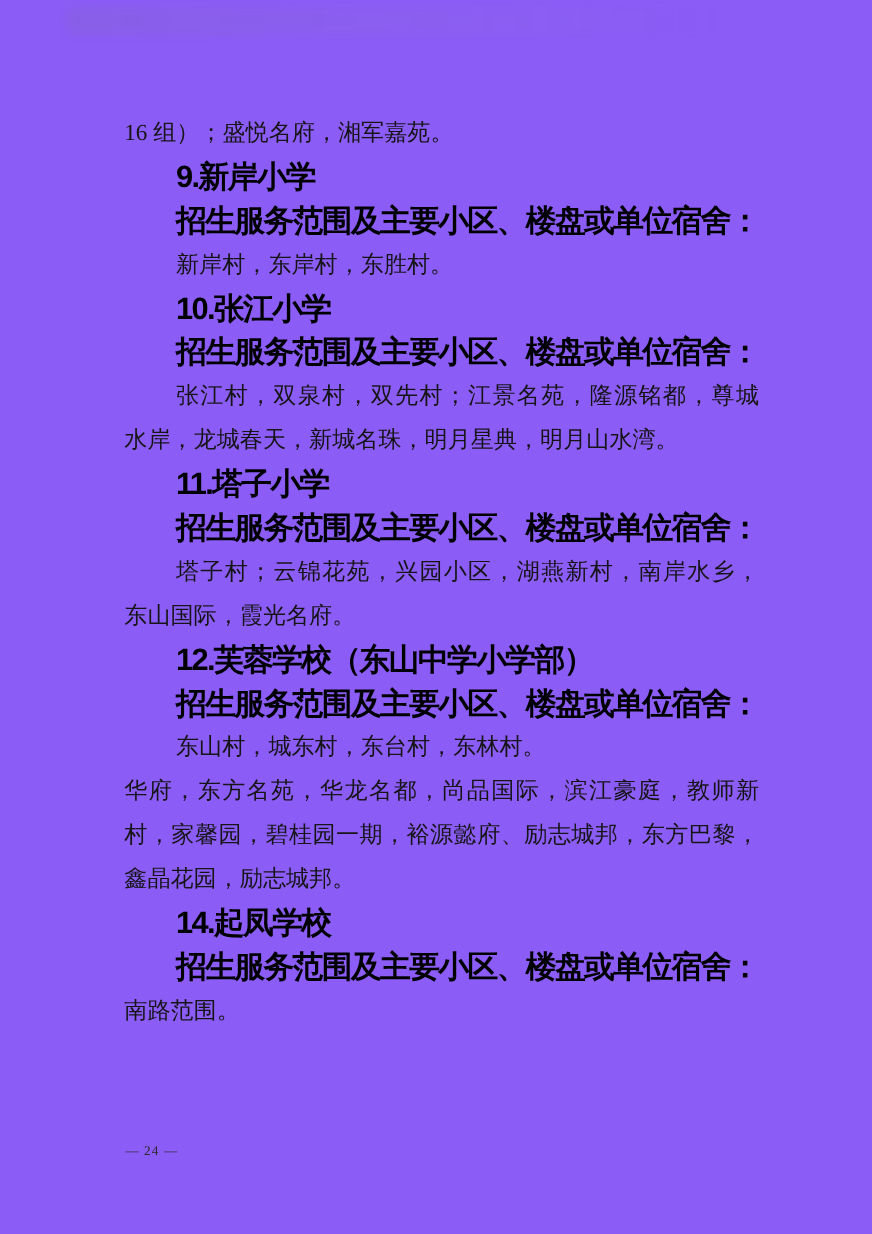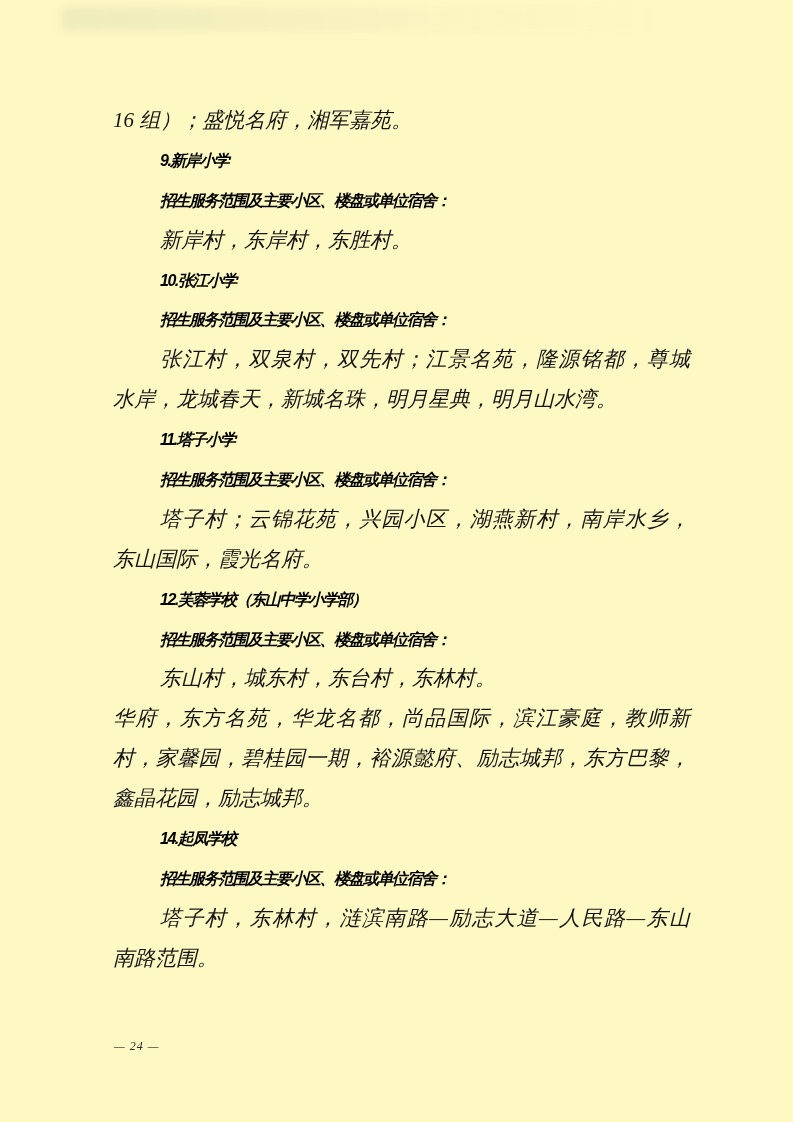--- a/index.html
+++ b/index.html
@@ -11,22 +11,21 @@
     height: 1122px;
     position: relative;
     background: #ffffff;
     overflow: hidden;
     font-family: "Liberation Serif", "DejaVu Serif", serif;
     color: #151515;
   }
   .page {
     position: absolute;
     inset: 0;
-    background: #fef9c3;
-    font-style: italic;
+    background: #8b5cf6;
   }
   .scan-artifact {
     position: absolute;
     left: 60px;
     top: 6px;
     width: 600px;
     height: 26px;
     background: linear-gradient(90deg, rgba(120,120,120,0.10), rgba(160,160,160,0.05) 60%, rgba(160,160,160,0));
     filter: blur(4px);
     border-radius: 10px;
@@ -46,21 +45,21 @@
   }
   .line.indent {
     padding-left: 47px;
   }
   .line.fill {
     text-align-last: justify;
   }
   .line.heading {
     font-family: "Liberation Sans", "DejaVu Sans", sans-serif;
     font-weight: 700;
-    font-size: 16px;
+    font-size: 28px;
     letter-spacing: -1.5px;
     color: #000000;
   }
   .footer {
     position: absolute;
     left: 114px;
     top: 1033px;
     font-size: 12px;
     line-height: 26px;
     letter-spacing: 1px;
@@ -87,17 +86,16 @@
       <div class="line body indent fill">塔子村；云锦花苑，兴园小区，湖燕新村，南岸水乡，</div>
       <div class="line body">东山国际，霞光名府。</div>
       <div class="line heading indent">12.芙蓉学校（东山中学小学部）</div>
       <div class="line heading indent">招生服务范围及主要小区、楼盘或单位宿舍：</div>
       <div class="line body indent">东山村，城东村，东台村，东林村。</div>
       <div class="line body fill">华府，东方名苑，华龙名都，尚品国际，滨江豪庭，教师新</div>
       <div class="line body fill">村，家馨园，碧桂园一期，裕源懿府、励志城邦，东方巴黎，</div>
       <div class="line body">鑫晶花园，励志城邦。</div>
       <div class="line heading indent">14.起凤学校</div>
       <div class="line heading indent">招生服务范围及主要小区、楼盘或单位宿舍：</div>
-      <div class="line body indent fill">塔子村，东林村，涟滨南路—励志大道—人民路—东山</div>
       <div class="line body">南路范围。</div>
     </div>
   <div class="footer">— 24 —</div>
 </div>
 
 </body></html>

